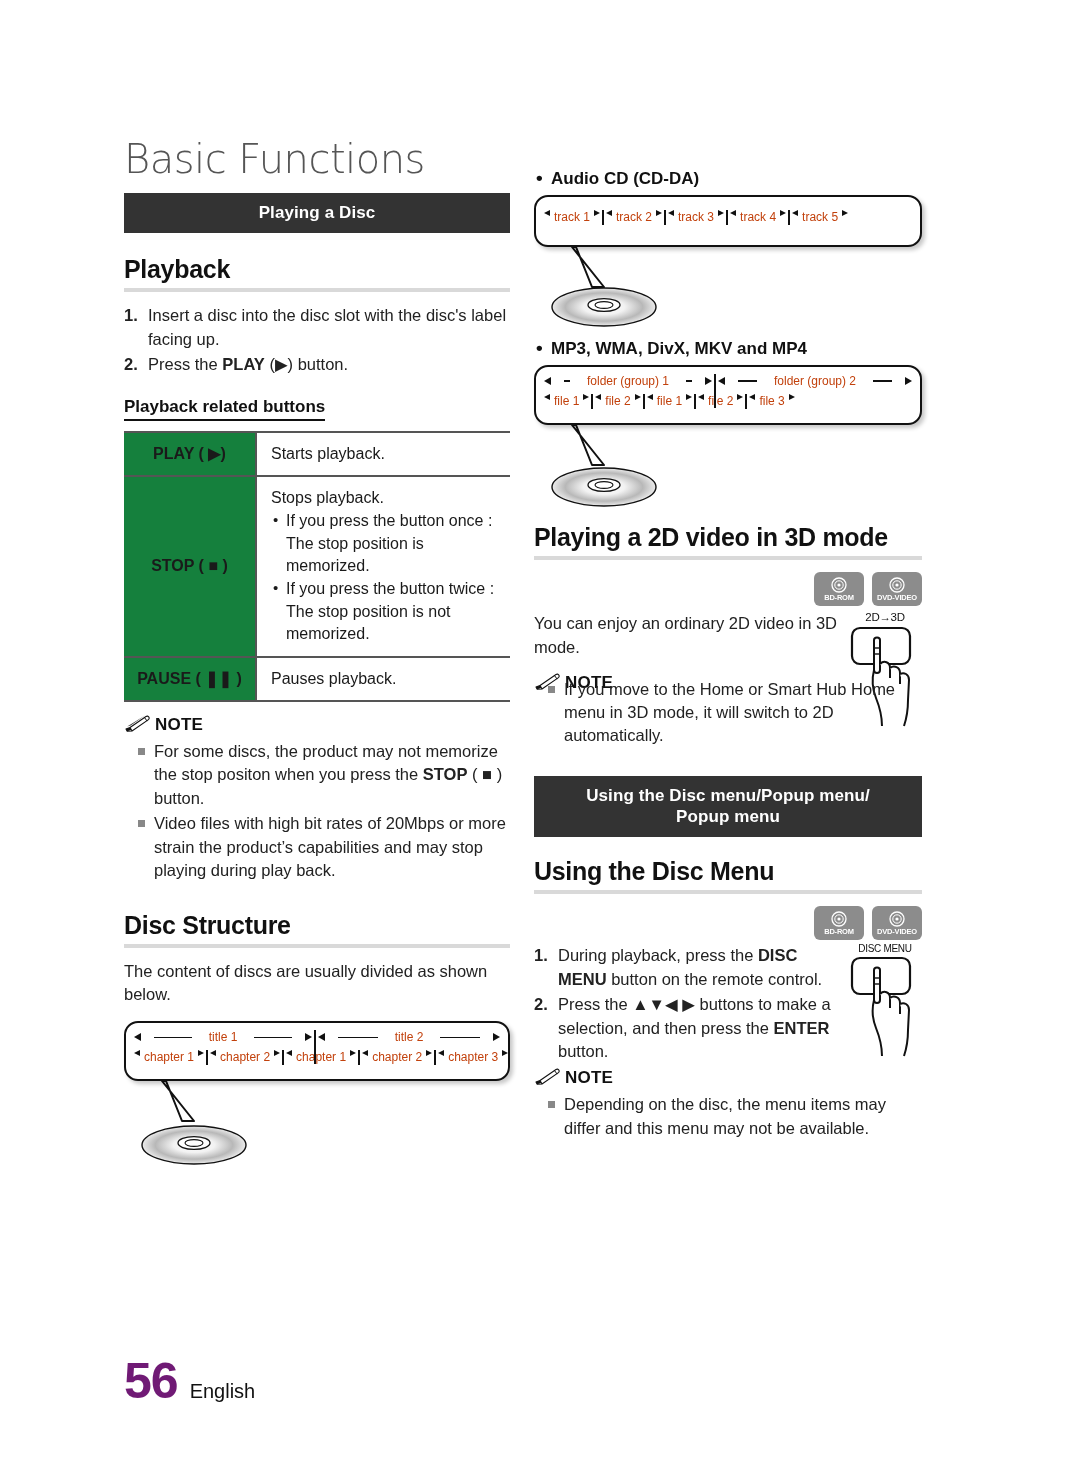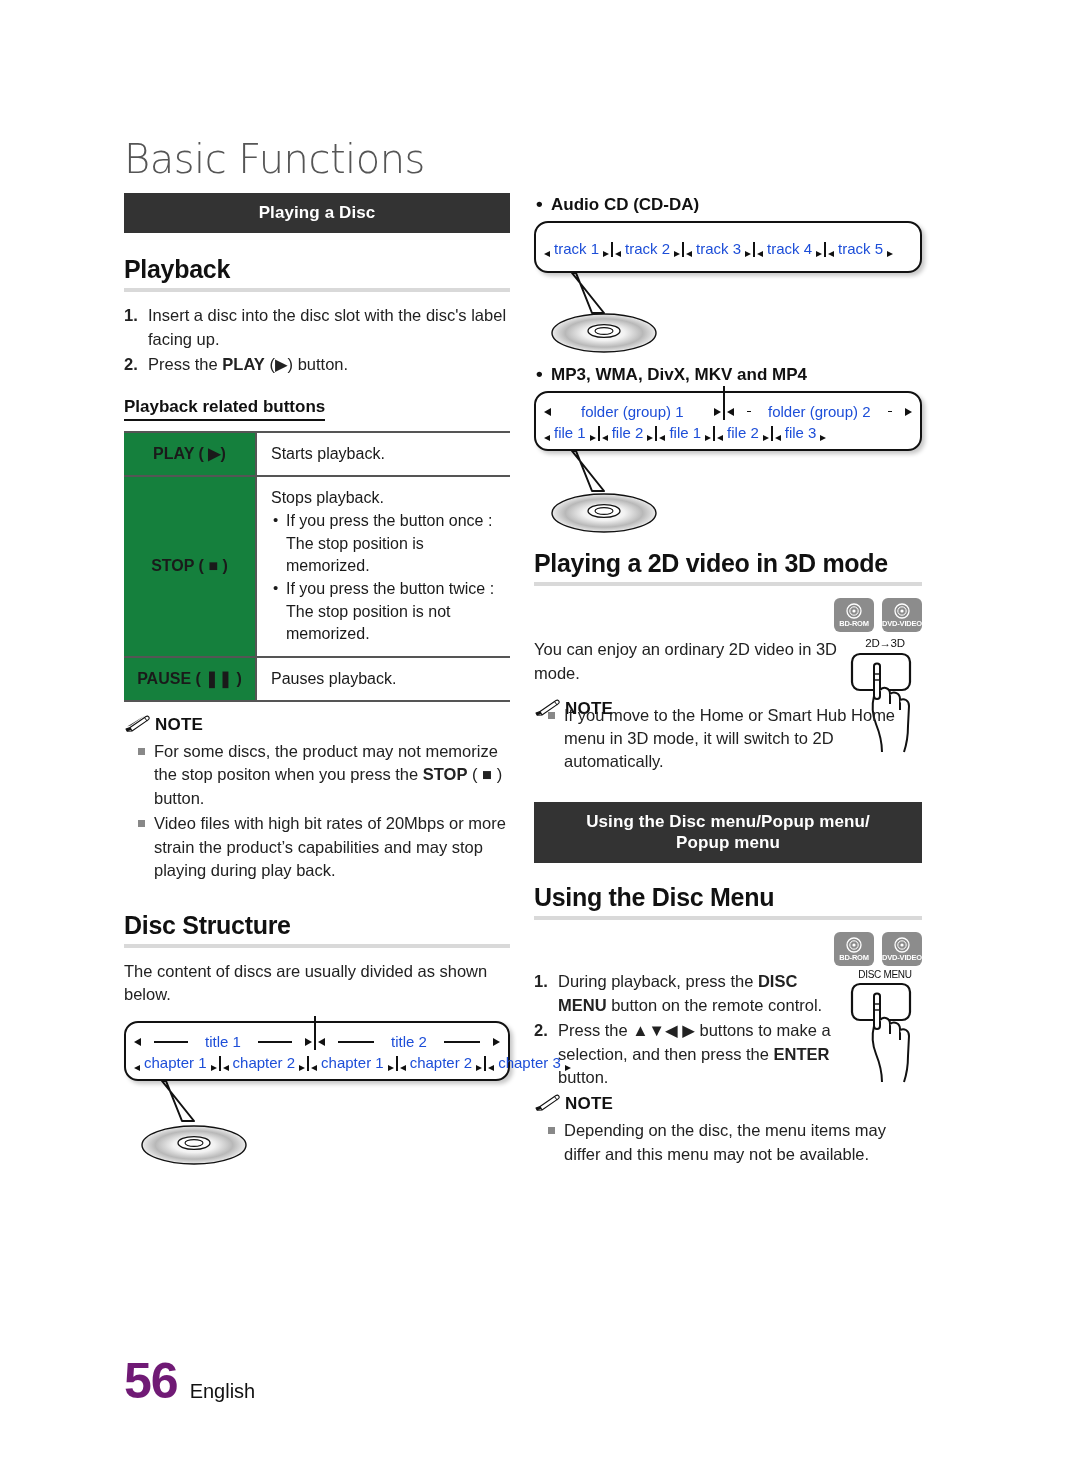--- a/index.html
+++ b/index.html
@@ -23,21 +23,21 @@
     font-size: 40px;
     font-weight: 300;
     letter-spacing: -0.5px;
     color: #555;
     font-family: "DejaVu Sans", sans-serif;
     white-space: nowrap;
   }
 
   
   .col-left  { position: absolute; left: 124px; top: 193px; width: 386px; }
-  .col-right { position: absolute; left: 534px; top: 195px; width: 388px; }
+  .col-right { position: absolute; left: 534px; top: 169px; width: 388px; }
 
   
   .section-bar {
     background: #333333;
     color: #ffffff;
     font-size: 17px;
     font-weight: bold;
     text-align: center;
     padding: 9px 6px 10px;
     line-height: 1.25;
@@ -126,21 +126,21 @@
   .callout-wrap { position: relative; margin-bottom: 4px; }
   .callout {
     border: 2px solid #111;
     border-radius: 14px;
     background: #fff;
     padding: 7px 8px 8px;
     box-shadow: 3px 3px 4px rgba(0,0,0,0.22);
     position: relative;
     z-index: 2;
   }
-  .seg-row { display: flex; align-items: flex-end; font-size: 15px; color: #1d4ed8; white-space: nowrap; }
+  .seg-row { display: flex; align-items: flex-start; font-size: 12px; color: #c2410c; white-space: nowrap; }
   .seg-row.top { height: 20px; }
   .seg-row.bot { height: 21px; }
 
   .arrowline { display: flex; align-items: center; flex: 1; gap: 13px; }
   .ar-left, .ar-right { width: 0; height: 0; flex: none; }
   .ar-left { border-top: 4px solid transparent; border-bottom: 4px solid transparent; border-right: 7px solid #111; }
   .ar-right { border-top: 4px solid transparent; border-bottom: 4px solid transparent; border-left: 7px solid #111; }
   .ar-left.sm { border-top-width: 3.5px; border-bottom-width: 3.5px; border-right-width: 6px; }
   .ar-right.sm { border-top-width: 3.5px; border-bottom-width: 3.5px; border-left-width: 6px; }
   .rule { flex: 1; height: 1.6px; background: #111; }
@@ -164,21 +164,21 @@
   .disc {
     position: relative;
     width: 108px; height: 42px;
     margin-left: 16px;
     margin-top: 4px;
   }
 
   
   .badges { display: flex; gap: 8px; justify-content: flex-end; }
   .badge {
-    width: 40px; height: 34px;
+    width: 50px; height: 34px;
     background: #8c8c8c;
     border-radius: 6px;
     display: flex; flex-direction: column;
     align-items: center; justify-content: center;
     color: #fff;
     gap: 1px;
   }
   .badge-label { font-size: 7.5px; font-weight: bold; letter-spacing: -0.2px; line-height: 1; }
 
   

